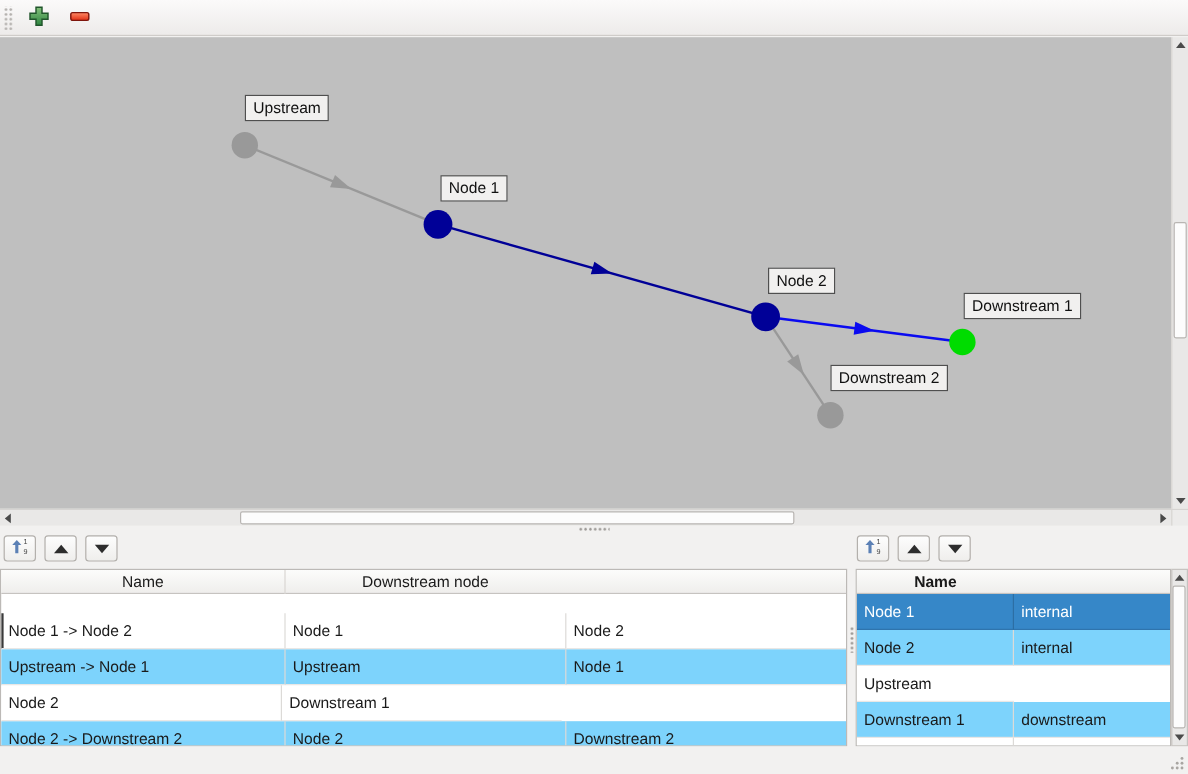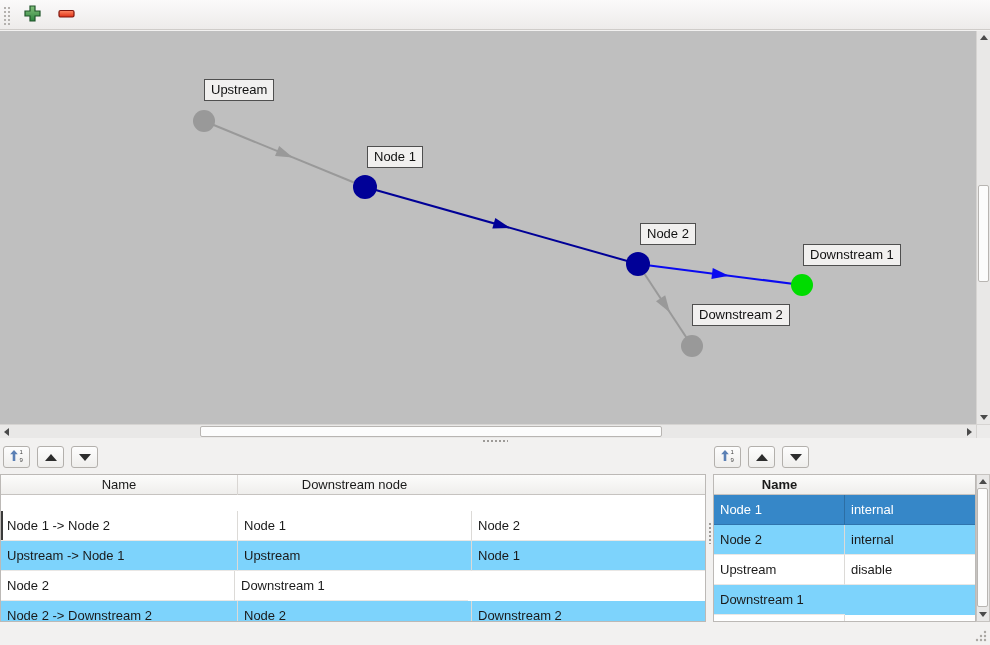--- a/index.html
+++ b/index.html
@@ -237,24 +237,24 @@
           <div class="tr selected">
             <div class="td" style="width: 131px;">Node 1</div>
             <div class="td" style="width: 130px;">internal</div>
           </div>
           <div class="tr alt">
             <div class="td" style="width: 131px;">Node 2</div>
             <div class="td" style="width: 130px;">internal</div>
           </div>
           <div class="tr">
             <div class="td" style="width: 131px;">Upstream</div>
-            <div class="td" style="width: 130px;">disable</div>
           </div>
           <div class="tr alt">
             <div class="td" style="width: 131px;">Downstream 1</div>
+            <div class="td" style="width: 130px;">downstream</div>
           </div>
           <div class="tr">
             <div class="td" style="width: 131px;"></div>
             <div class="td" style="width: 130px;"></div>
           </div>
         </div>
     </div>
     <div class="table-vscroll">
       <div class="sb-btn" style="top:0;left:-1px;">
           <div class="tri tri-up"></div>

